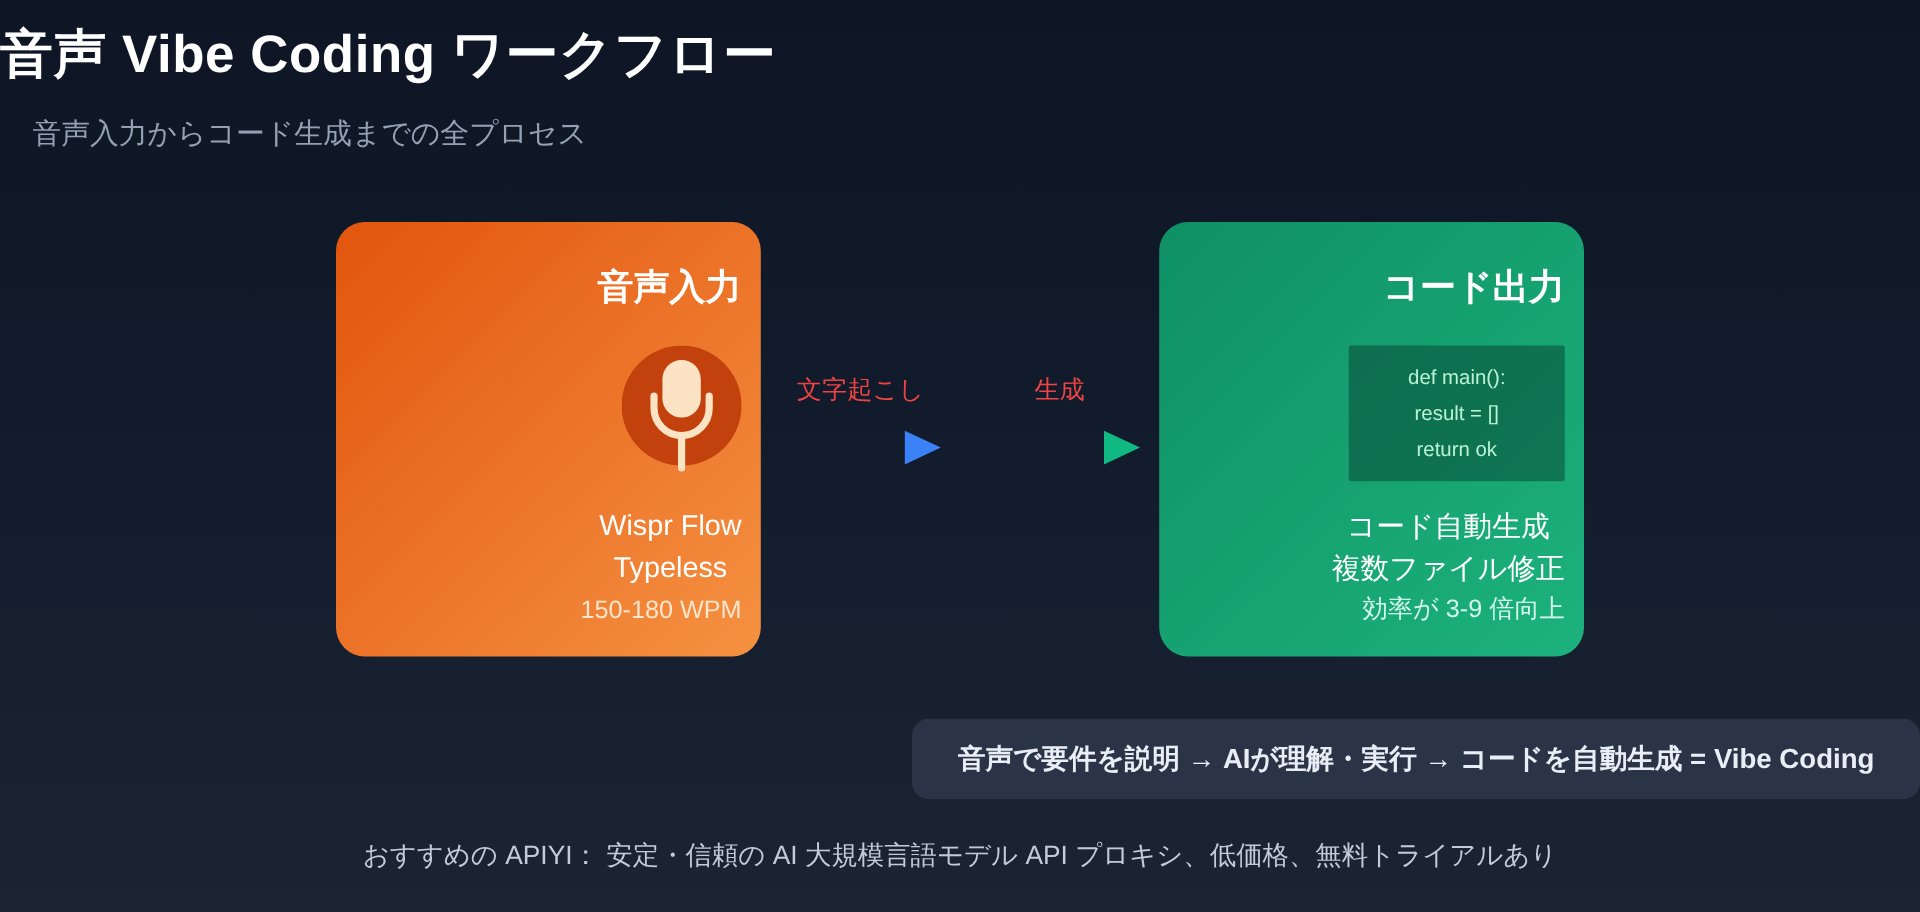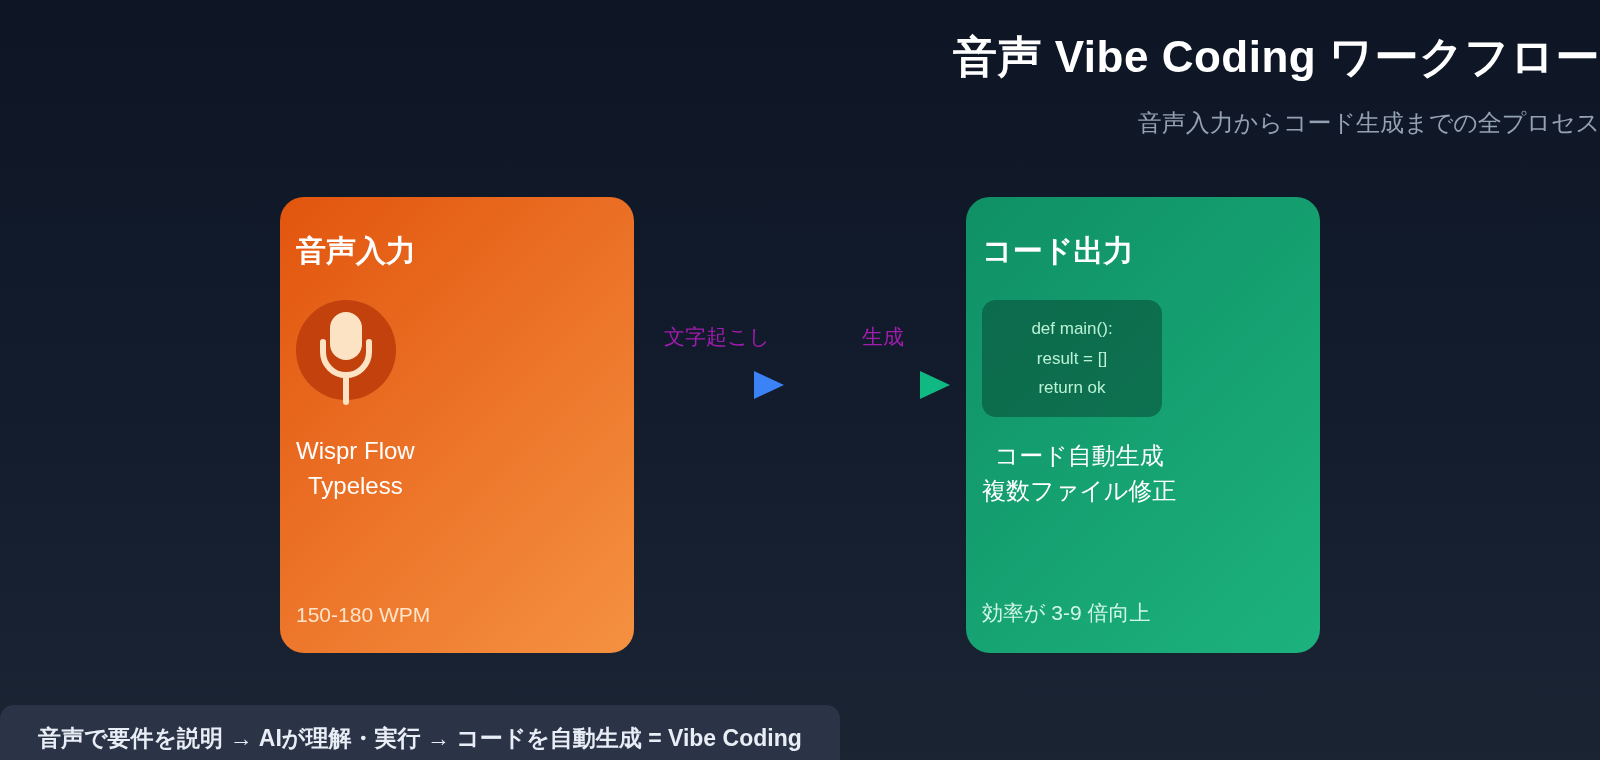--- a/index.html
+++ b/index.html
@@ -5,72 +5,72 @@
   html,body{margin:0;padding:0;}
   body{
     width:1600px;height:760px;
     font-family:"Liberation Sans","DejaVu Sans",sans-serif;
     background:linear-gradient(180deg,#0e1625 0%,#121b2b 45%,#1b2433 100%);
     color:#fff;overflow:hidden;
   }
   .stage{width:1600px;height:760px;position:relative;}
 
   
-  .header{text-align:right;padding-top:28px;}
+  .header{text-align:left;padding-top:16px;}
   .page-title{font-size:44px;font-weight:700;color:#ffffff;letter-spacing:.5px;}
   .page-subtitle{margin-top:20px;font-size:24px;color:#94a1b3;margin-left:27px;}
 
   
   .flow{display:flex;justify-content:center;align-items:stretch;margin-top:58px;}
   .card{
-    width:354px;height:456px;border-radius:24px;box-sizing:border-box;
-    display:flex;flex-direction:column;align-items:flex-start;
+    width:354px;height:362px;border-radius:24px;box-sizing:border-box;
+    display:flex;flex-direction:column;align-items:flex-end;
     padding:30px 16px 26px;
   }
   .card-orange{background:linear-gradient(135deg,#e2550e 0%,#f59142 100%);}
   .card-blue{background:linear-gradient(135deg,#2746a6 0%,#3d7ae8 100%);}
   .card-green{background:linear-gradient(135deg,#0f9065 0%,#1cb27d 100%);}
   .card-title{font-size:30px;font-weight:700;color:#fff;margin-top:4px;margin-bottom:28px;white-space:nowrap;}
   .card-blue .card-title{font-size:29px;}
 
   
   .mic-wrap{height:112px;display:flex;justify-content:center;}
 
   
   .agent-box{
     width:155px;height:97px;border-radius:14px;background:rgba(13,36,96,.55);
     display:flex;flex-direction:column;align-items:center;justify-content:center;gap:8px;
   }
   .agent-glyph{font-size:24px;font-weight:600;color:#8db1f7;letter-spacing:1px;}
   .agent-label{font-size:20px;color:#c3d4fa;}
   .code-box{
-    width:180px;height:117px;border-radius:14px;background:rgba(7,73,52,.55);
+    width:180px;height:117px;border-radius:2px;background:rgba(7,73,52,.55);
     display:flex;flex-direction:column;align-items:center;justify-content:center;
   }
   .code-line{font-size:17px;line-height:1.75;color:#b9f2d6;}
 
   .card-lines{margin-top:22px;text-align:center;font-size:24px;line-height:1.45;color:#ffffff;}
   .card-stat{margin-top:auto;font-size:21px;}
   .card-orange .card-stat{color:rgba(255,238,216,.92);}
   .card-blue .card-stat{color:rgba(224,235,255,.9);}
   .card-green .card-stat{color:rgba(228,255,243,.92);}
 
   
   .arrow-col{
     width:166px;display:flex;flex-direction:column;align-items:center;
     padding-top:126px;box-sizing:border-box;
   }
-  .arrow-label{font-size:21px;color:#a21caf;white-space:nowrap;}
+  .arrow-label{font-size:21px;color:#ef4444;white-space:nowrap;}
   .tri{width:0;height:0;border-top:14px solid transparent;border-bottom:14px solid transparent;
        margin-top:20px;transform:translateX(52px);}
   .tri-blue{border-left:30px solid #3b82f6;}
   .tri-green{border-left:30px solid #10b981;}
 
   
-  .summary-row{display:flex;justify-content:flex-start;margin-top:52px;}
+  .summary-row{display:flex;justify-content:flex-end;margin-top:52px;}
   .summary-box{
     background:#2a3446;border-radius:14px;padding:18px 38px;
     font-size:23px;font-weight:600;color:#e9eef6;white-space:nowrap;
   }
   .footer-note{margin-top:32px;text-align:center;font-size:22px;color:#c2cbd8;}
 </style>
 </head>
 <body>
 
 <div class="stage">
@@ -123,14 +123,15 @@
       </div>
       <div class="card-stat">効率が 3-9 倍向上</div>
     </div>
 
   </div>
 
   <div class="summary-row">
     <div class="summary-box">音声で要件を説明 → AIが理解・実行 → コードを自動生成 = Vibe Coding</div>
   </div>
 
+  <div class="footer-note">おすすめの APIYI： 安定・信頼の AI 大規模言語モデル API プロキシ、低価格、無料トライアルあり</div>
 
 </div>
 
 </body></html>

